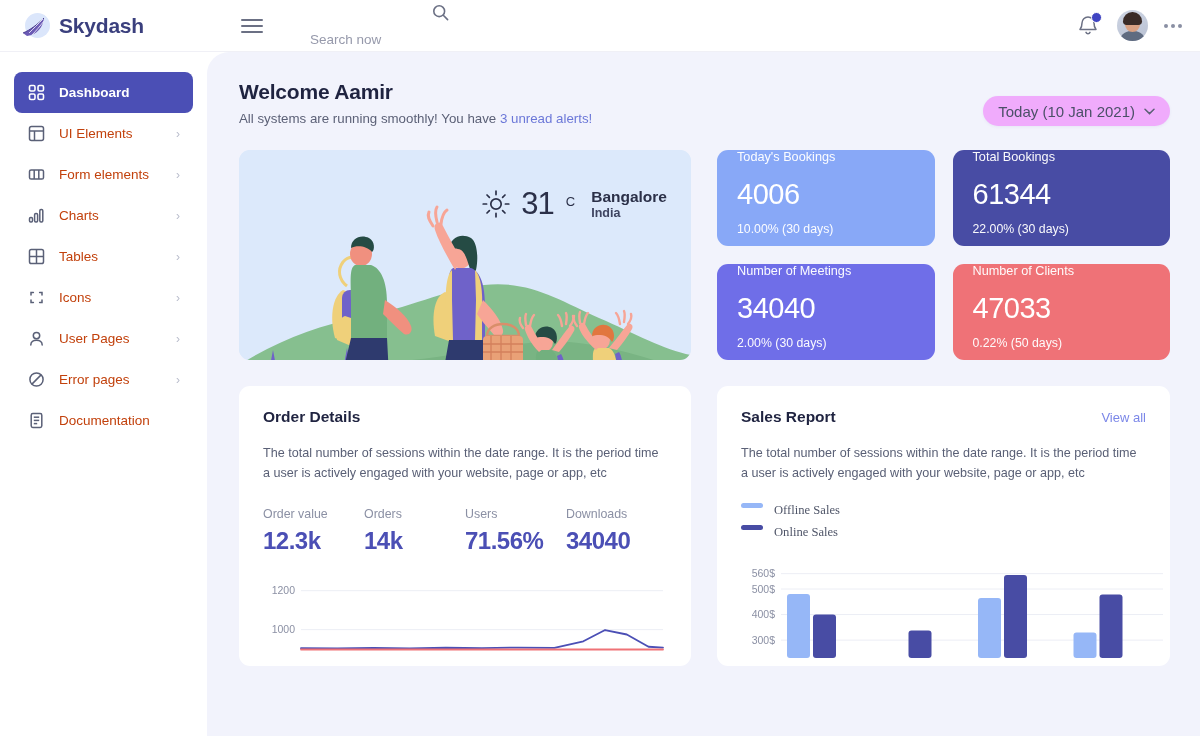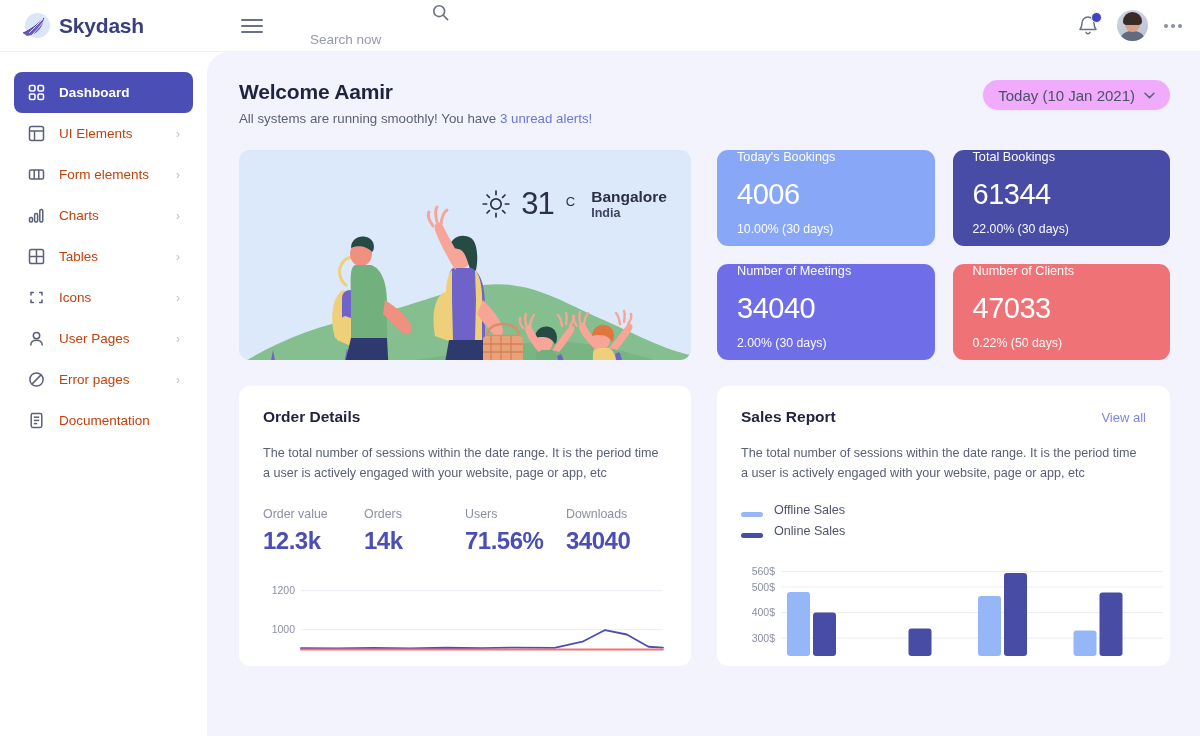--- a/index.html
+++ b/index.html
@@ -70,21 +70,21 @@
   .nav-item.active .nav-icon { color: #ffffff; }
   .nav-label { font-size: 13.5px; color: #c2410c; flex: 1; }
   .nav-item.active .nav-label { color: #ffffff; font-weight: bold; }
   .nav-caret { color: #b9bdcc; font-size: 12px; line-height: 1; }
 
   
   .main {
     flex: 1; background: #f2f3fc; border-top-left-radius: 22px;
     padding: 28px 30px 0 32px; overflow: hidden; min-width: 0;
   }
-  .welcome-row { display: flex; align-items: flex-start; }
+  .welcome-row { display: flex; align-items: flex-end; }
   .welcome-title { font-size: 21px; font-weight: bold; color: #1f2340; letter-spacing: -0.2px; }
   .welcome-sub { font-size: 13.3px; color: #5c6177; margin-top: 7px; }
   .welcome-sub .alerts { color: #6b77d8; }
   .date-pill {
     margin-left: auto; background: #f0abfc; border-radius: 20px;
     height: 30px; display: flex; align-items: center; gap: 9px;
     padding: 0 15px; font-size: 15px; color: #4b5068; cursor: pointer;
     box-shadow: 0 1px 3px rgba(80,90,160,.07);
   }
   .date-caret { color: #6b7084; font-size: 10px; }
@@ -120,21 +120,21 @@
   .card-desc { font-size: 12.6px; color: #5a6076; line-height: 1.62; margin-top: 17px; }
 
   .metrics { display: flex; margin-top: 23px; }
   .metric { flex: 1; }
   .metric-label { font-size: 12.4px; color: #8b90a4; }
   .metric-value { font-size: 24px; color: #4b4fb5; font-weight: bold; margin-top: 6px; letter-spacing: -0.5px; }
 
   .chart-zone { margin-top: 18px; position: relative; }
   .axis-lbl { font-size: 10.5px; fill: #8b90a4; font-family: "Liberation Sans", sans-serif; }
   .legend { display: flex; flex-direction: column; gap: 7px; margin-top: 19px; }
-  .legend-row { display: flex; align-items: flex-end; gap: 11px; }
+  .legend-row { display: flex; align-items: flex-start; gap: 11px; font-family: Liberation Serif, serif; }
   .legend-swatch { width: 22px; height: 5px; border-radius: 3px; display: block; }
   .legend-text { font-size: 12.6px; color: #4f5568; }
 </style>
 </head>
 <body>
 
 <div class="app">
 
   <div class="topbar">
     <div class="brand">

